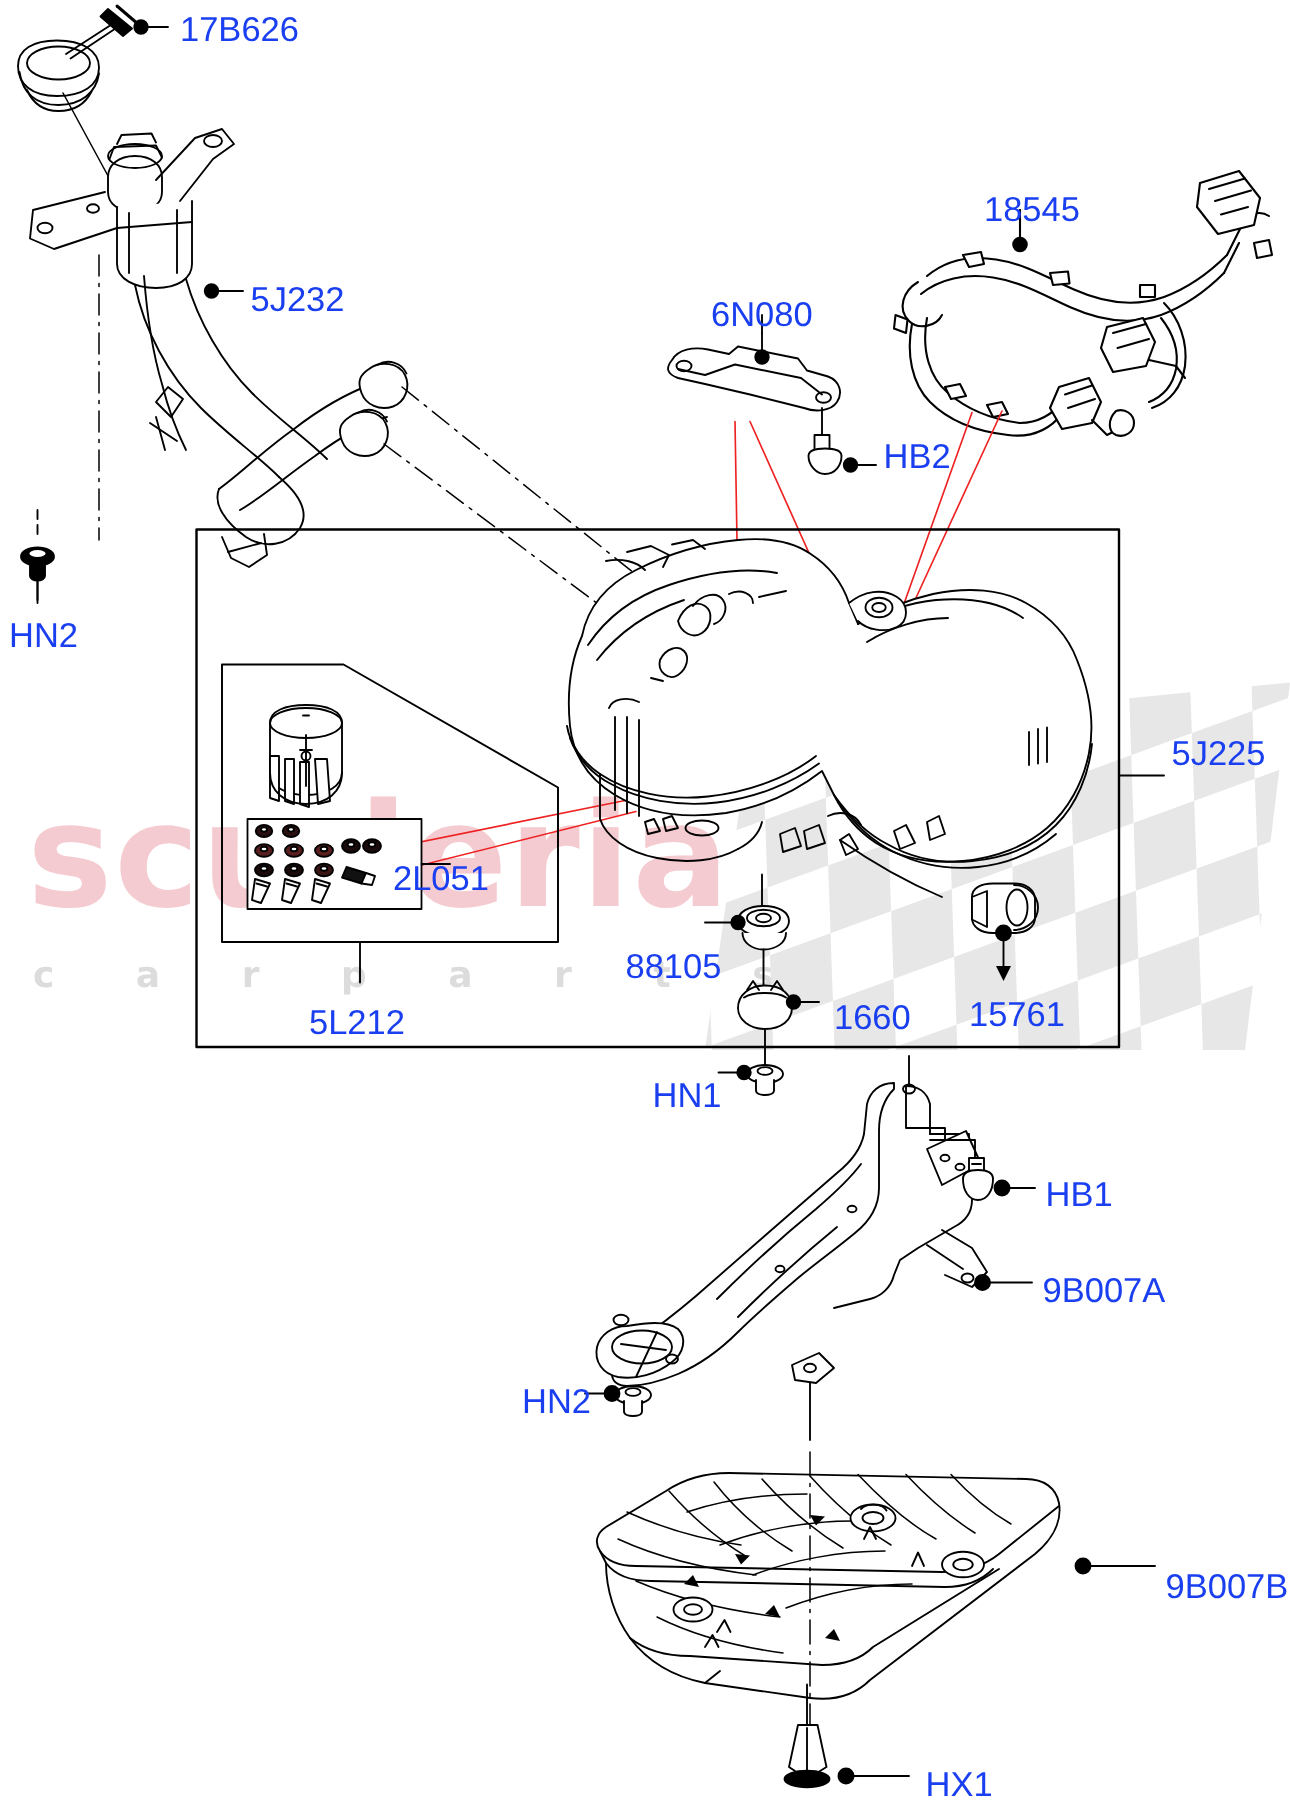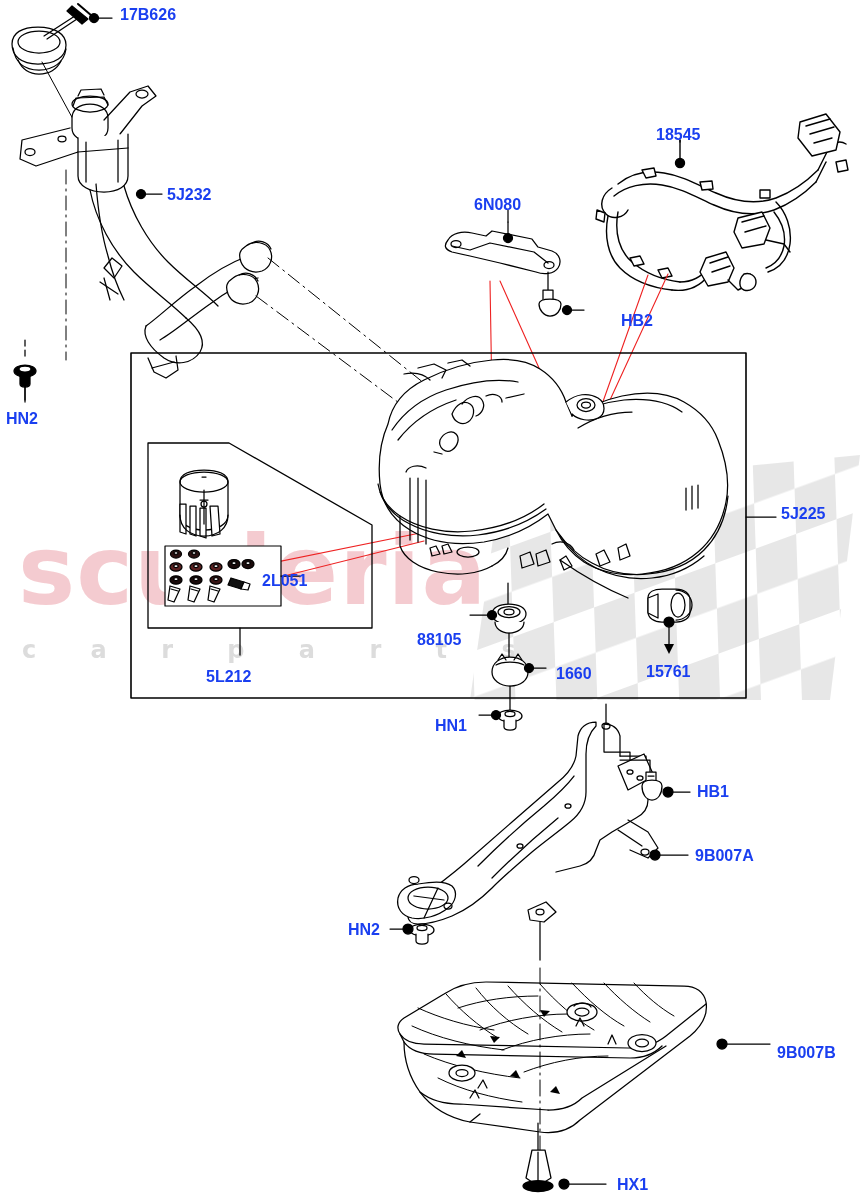--- a/index.html
+++ b/index.html
@@ -6,21 +6,21 @@
   html,body{margin:0;padding:0;background:#ffffff;}
   body{width:860px;height:1200px;position:relative;overflow:hidden;
        font-family:"Liberation Sans","DejaVu Sans",sans-serif;}
   #stage{position:absolute;left:0;top:0;width:860px;height:1200px;background:#fff;}
   #art{position:absolute;left:0;top:0;width:860px;height:1200px;}
   .wm{position:absolute;pointer-events:none;}
   .wm-scuderia{left:18px;top:515px;font-size:96px;font-weight:700;letter-spacing:1px;
      color:#f3c3c8;opacity:.85;font-family:"DejaVu Sans",sans-serif;}
   .wm-carparts{left:22px;top:636px;font-size:24px;font-weight:700;letter-spacing:23px;
      color:#dcdcdc;font-family:"DejaVu Sans",sans-serif;}
-  .lbl{position:absolute;color:#1a3ff0;font-size:16px;font-weight:700;
+  .lbl{position:absolute;color:#1a3ff0;font-size:23px;font-weight:400;
        font-family:"Liberation Sans","DejaVu Sans",sans-serif;white-space:nowrap;}
 </style>
 </head>
 <body>
 
 <div id="stage">
 
   <div class="wm wm-scuderia">scuderia</div>
   <div class="wm wm-carparts">c a r   p a r t s</div>
 
@@ -475,23 +475,23 @@
         <path d="M680 140 L680 142"></path>
       </g>
 
     </g>
   </svg>
 
   <div class="lbl" style="left:120px;top:6px;">17B626</div>
   <div class="lbl" style="left:167px;top:186px;">5J232</div>
   <div class="lbl" style="left:6px;top:410px;">HN2</div>
   <div class="lbl" style="left:474px;top:196px;">6N080</div>
-  <div class="lbl" style="left:589px;top:312px;margin-left:32px;">HB2</div>
+  <div class="lbl" style="left:589px;top:291px;">HB2</div>
   <div class="lbl" style="left:656px;top:126px;">18545</div>
-  <div class="lbl" style="left:781px;top:505px;text-align:right;">5J225</div>
+  <div class="lbl" style="left:781px;top:489px;text-align:right;">5J225</div>
   <div class="lbl" style="left:262px;top:572px;">2L051</div>
   <div class="lbl" style="left:206px;top:668px;">5L212</div>
   <div class="lbl" style="left:417px;top:631px;text-align:right;">88105</div>
   <div class="lbl" style="left:556px;top:665px;">1660</div>
   <div class="lbl" style="left:646px;top:663px;">15761</div>
   <div class="lbl" style="left:435px;top:717px;">HN1</div>
   <div class="lbl" style="left:697px;top:783px;">HB1</div>
   <div class="lbl" style="left:695px;top:847px;text-align:right;">9B007A</div>
   <div class="lbl" style="left:348px;top:921px;">HN2</div>
   <div class="lbl" style="left:777px;top:1044px;">9B007B</div>

